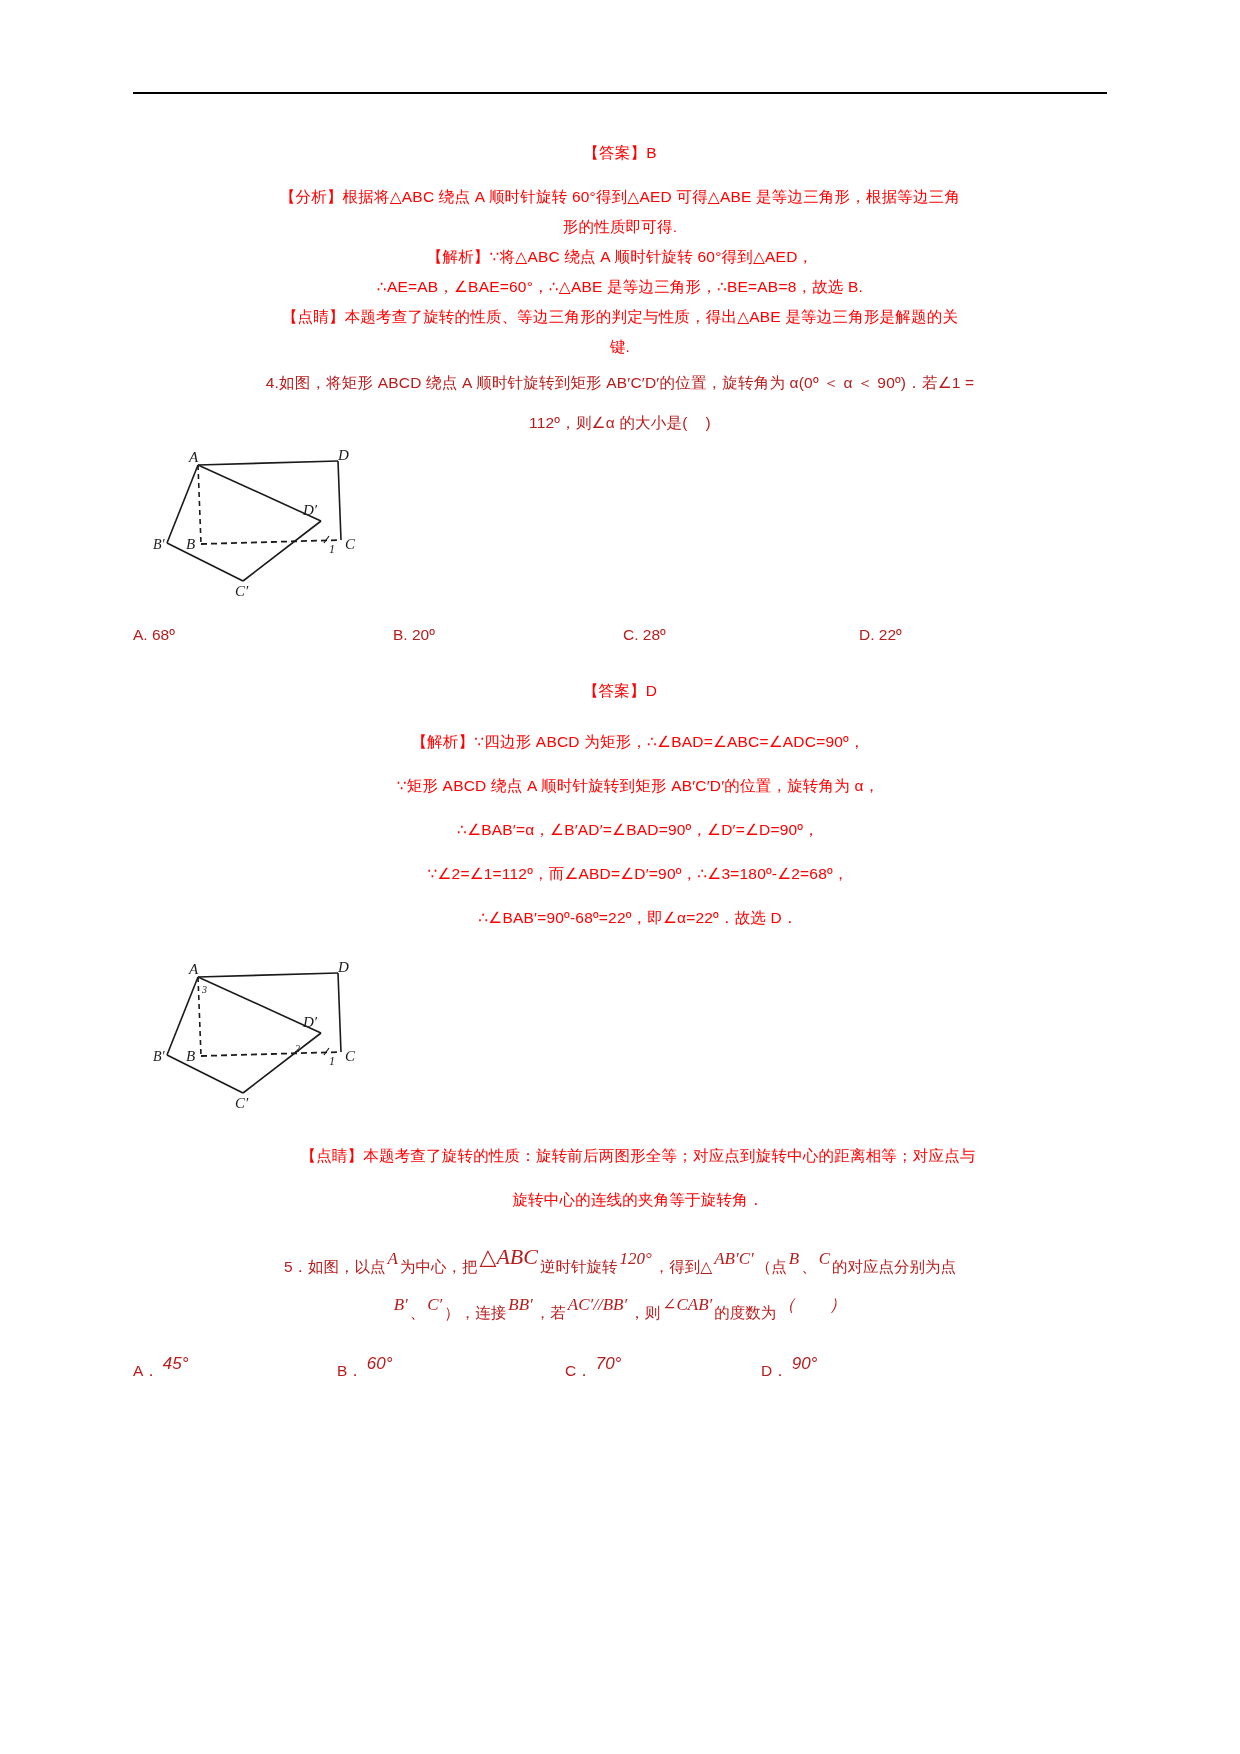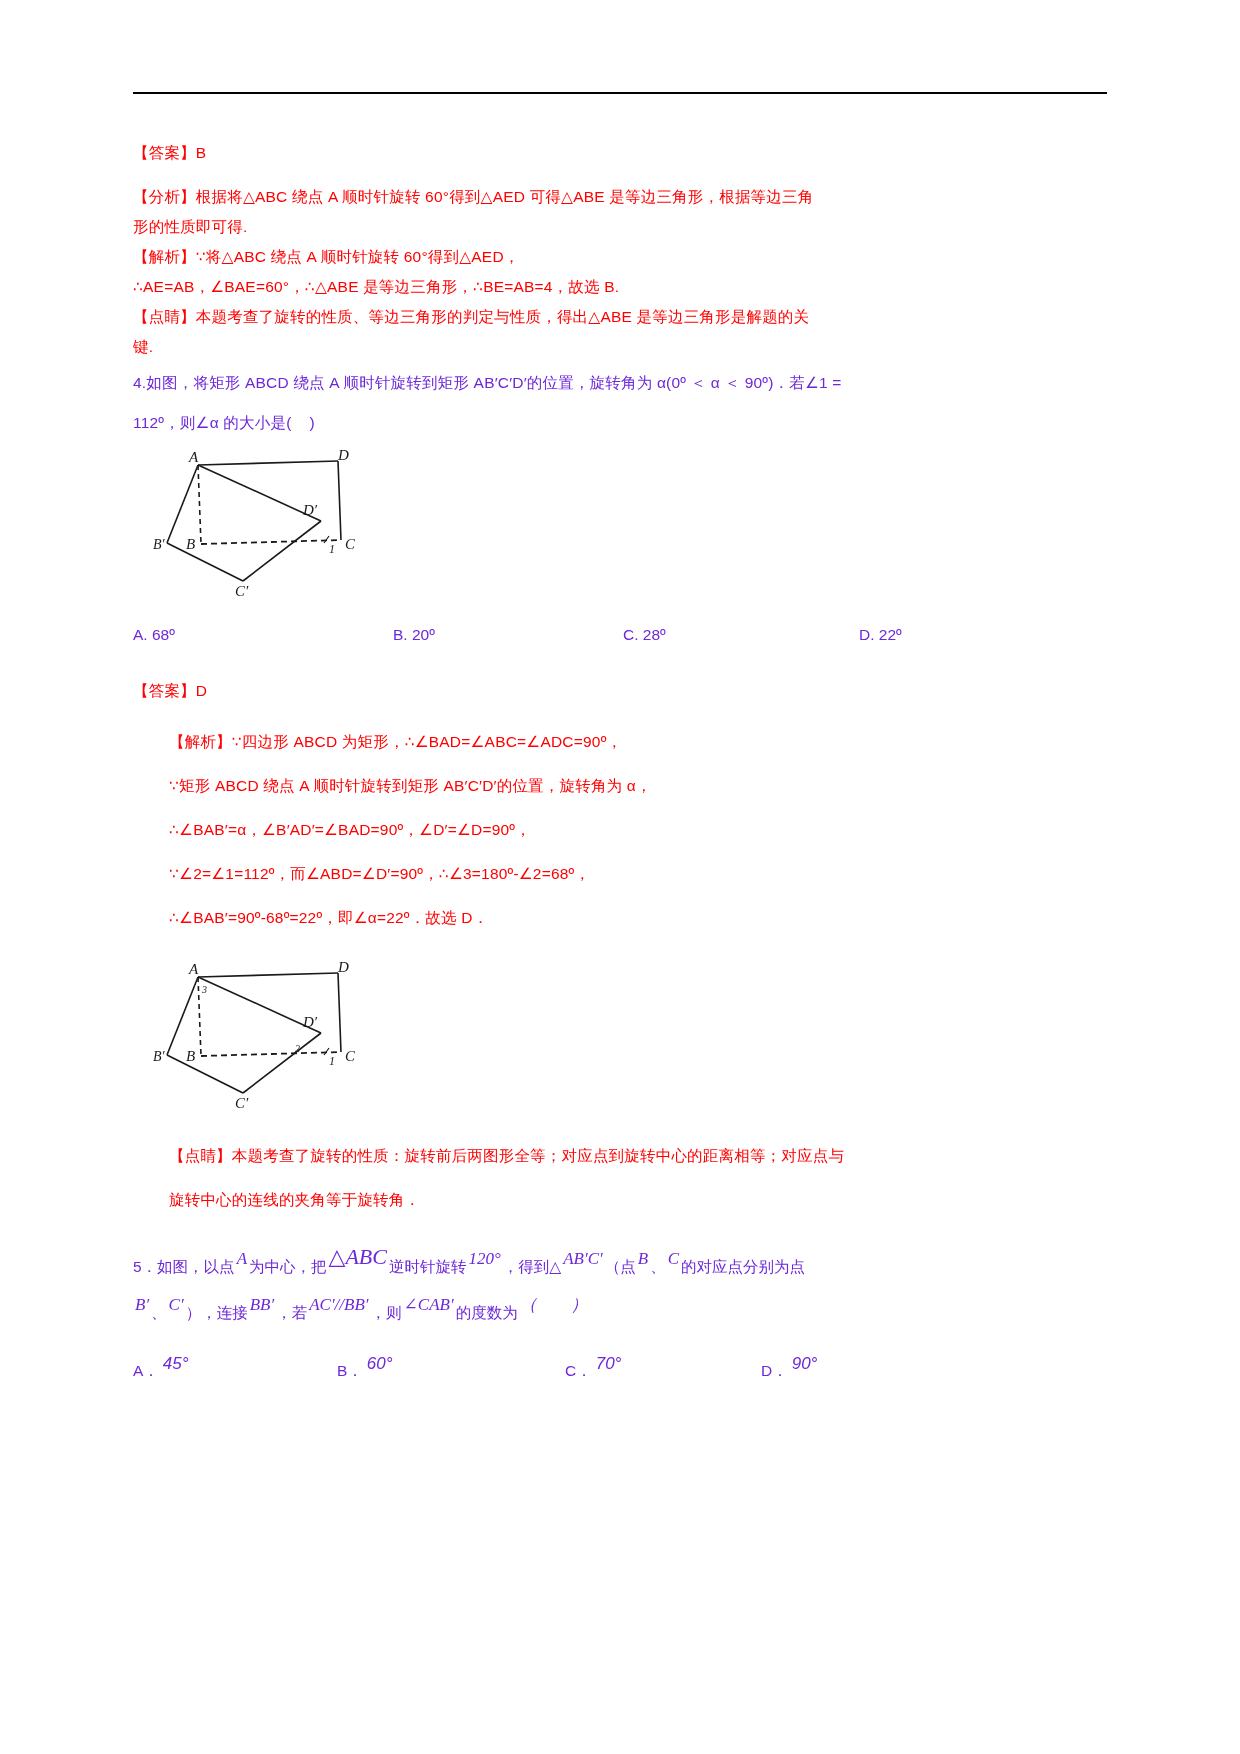--- a/index.html
+++ b/index.html
@@ -31,25 +31,26 @@
   .rule {
     width: 974px;
     height: 0;
     border-top: 2px solid #000;
     margin: 0 0 44px 0;
   }
   .red {
     color: #ff0000;
   }
   .blk {
-    color: #6d28d9;
+    color: #b91c1c;
   }
   p {
     margin: 0;
     padding: 0;
+    text-align: center;
   }
   .ln {
     font-size: 15.5px;
     line-height: 30px;
     letter-spacing: 0.2px;
     white-space: pre-wrap;
   }
   .ln.loose { line-height: 44px; margin-left: 36px; }
   .gap6 { height: 6px; }
   .gap10 { height: 10px; }
@@ -125,21 +126,21 @@
 <div class="page">
   <div class="content">
 
     <div class="rule"></div>
 
     <p class="ln red">【答案】B</p>
     <div class="gap14"></div>
     <p class="ln red">【分析】根据将△ABC 绕点 A 顺时针旋转 60°得到△AED 可得△ABE 是等边三角形，根据等边三角</p>
     <p class="ln red">形的性质即可得.</p>
     <p class="ln red">【解析】∵将△ABC 绕点 A 顺时针旋转 60°得到△AED，</p>
-    <p class="ln red">∴AE=AB，∠BAE=60°，∴△ABE 是等边三角形，∴BE=AB=4，故选 B.</p>
+    <p class="ln red">∴AE=AB，∠BAE=60°，∴△ABE 是等边三角形，∴BE=AB=8，故选 B.</p>
     <p class="ln red">【点睛】本题考查了旋转的性质、等边三角形的判定与性质，得出△ABE 是等边三角形是解题的关</p>
     <p class="ln red">键.</p>
 
     <div class="gap6"></div>
     <p class="ln blk">4.如图，将矩形 ABCD 绕点 A 顺时针旋转到矩形 AB′C′D′的位置，旋转角为 α(0º ＜ α ＜ 90º)．若∠1 =</p>
     <div class="gap10"></div>
     <p class="ln blk">112º，则∠α 的大小是(    )</p>
 
     <div class="gap10"></div>
     <div class="fig-wrap fig1">

